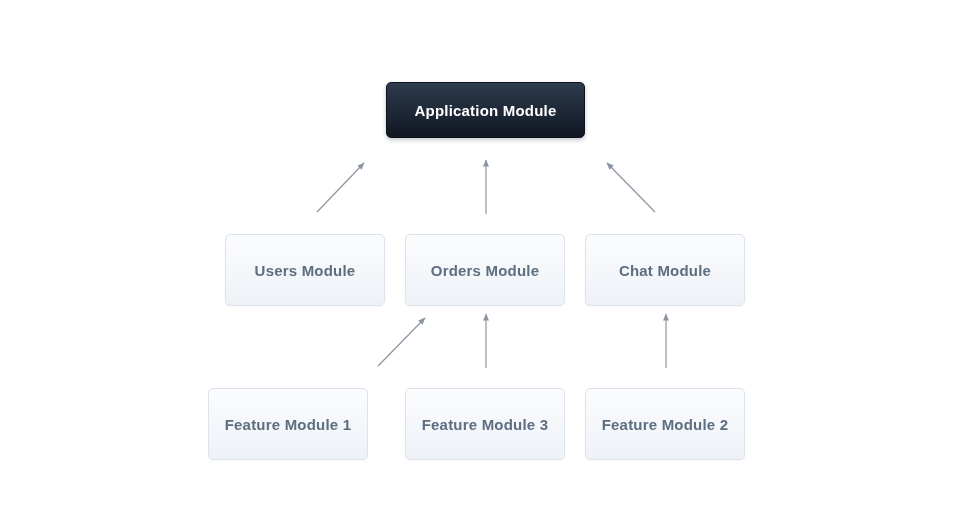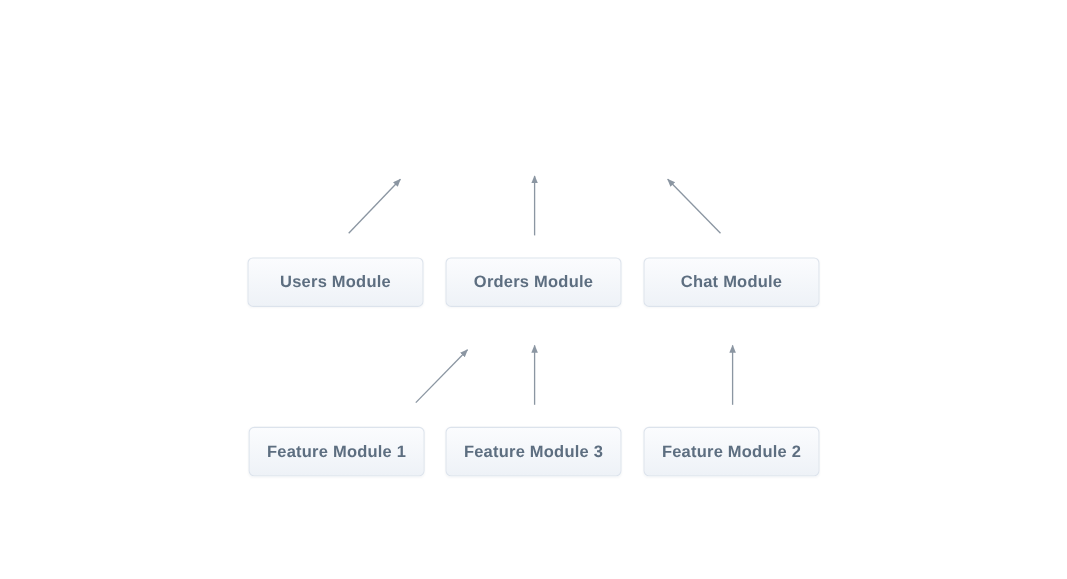--- a/index.html
+++ b/index.html
@@ -23,21 +23,21 @@
     height: 526px;
     pointer-events: none;
   }
   .node {
     position: absolute;
     display: flex;
     align-items: center;
     justify-content: center;
     box-sizing: border-box;
     width: 160px;
-    height: 45px;
+    height: 72px;
     border-radius: 5px;
     font-size: 15px;
     font-weight: 600;
     letter-spacing: 0.2px;
     white-space: nowrap;
   }
   .node--light {
     background: linear-gradient(180deg, #fbfcfe 0%, #eef2f7 100%);
     border: 1px solid #dce3ec;
     color: #5d6e80;
@@ -46,21 +46,21 @@
   .node--dark {
     background: linear-gradient(180deg, #2d3b4e 0%, #111722 100%);
     border: 1px solid #0d131c;
     color: #ffffff;
     box-shadow: 0 2px 4px rgba(10, 20, 35, 0.25);
   }
   #node-app    { left: 386px; top: 82px;  width: 199px; height: 56px; }
   #node-users  { left: 225px; top: 234px; }
   #node-orders { left: 405px; top: 234px; }
   #node-chat   { left: 585px; top: 234px; }
-  #node-f1     { left: 226px; top: 388px; }
+  #node-f1     { left: 208px; top: 388px; }
   #node-f2     { left: 405px; top: 388px; }
   #node-f3     { left: 585px; top: 388px; }
 </style>
 </head>
 <body>
 
 <div class="canvas">
 
   <svg id="arrow-layer" xmlns="http://www.w3.org/2000/svg" width="970" height="526" viewBox="0 0 970 526">
       <defs>
@@ -69,20 +69,23 @@
         </marker>
       </defs>
       <line x1="317" y1="212" x2="364" y2="163" stroke="#8b96a2" stroke-width="1.2" marker-end="url(#arrowhead)"></line>
       <line x1="486" y1="214" x2="486" y2="160" stroke="#8b96a2" stroke-width="1.2" marker-end="url(#arrowhead)"></line>
       <line x1="655" y1="212" x2="607" y2="163" stroke="#8b96a2" stroke-width="1.2" marker-end="url(#arrowhead)"></line>
       <line x1="378" y1="366" x2="425" y2="318" stroke="#8b96a2" stroke-width="1.2" marker-end="url(#arrowhead)"></line>
       <line x1="486" y1="368" x2="486" y2="314" stroke="#8b96a2" stroke-width="1.2" marker-end="url(#arrowhead)"></line>
       <line x1="666" y1="368" x2="666" y2="314" stroke="#8b96a2" stroke-width="1.2" marker-end="url(#arrowhead)"></line>
     </svg>
 
+  <div class="node node--dark" id="node-app">
+    <span>Application Module</span>
+  </div>
 
   <div class="node node--light" id="node-users">
     <span>Users Module</span>
   </div>
 
   <div class="node node--light" id="node-chat">
     <span>Chat Module</span>
   </div>
 
   <div class="node node--light" id="node-orders">

